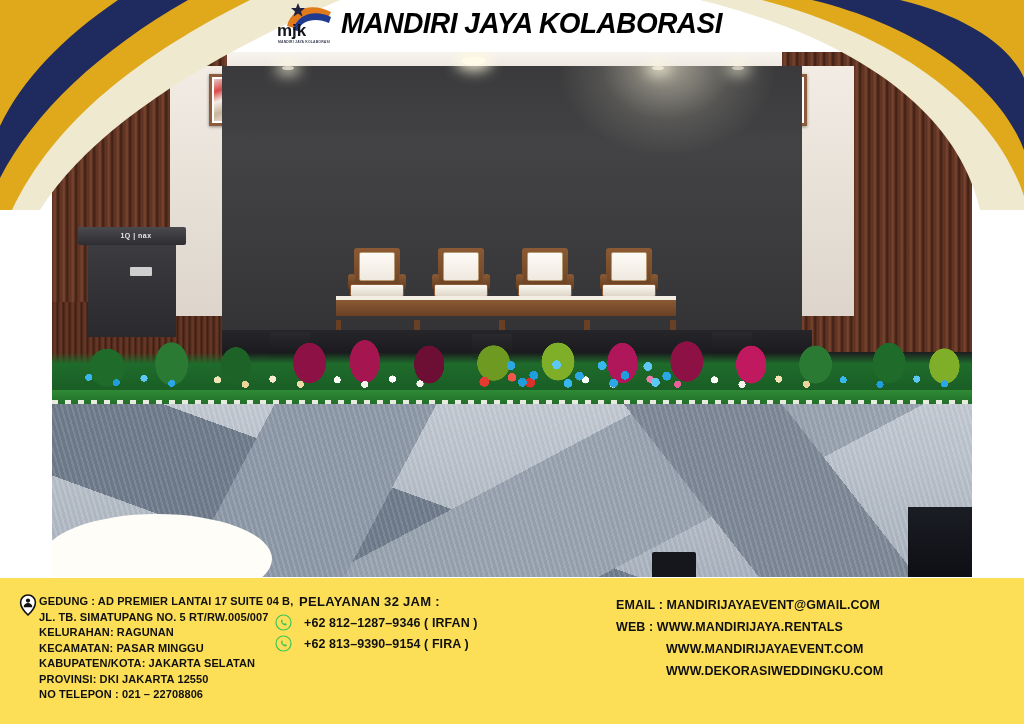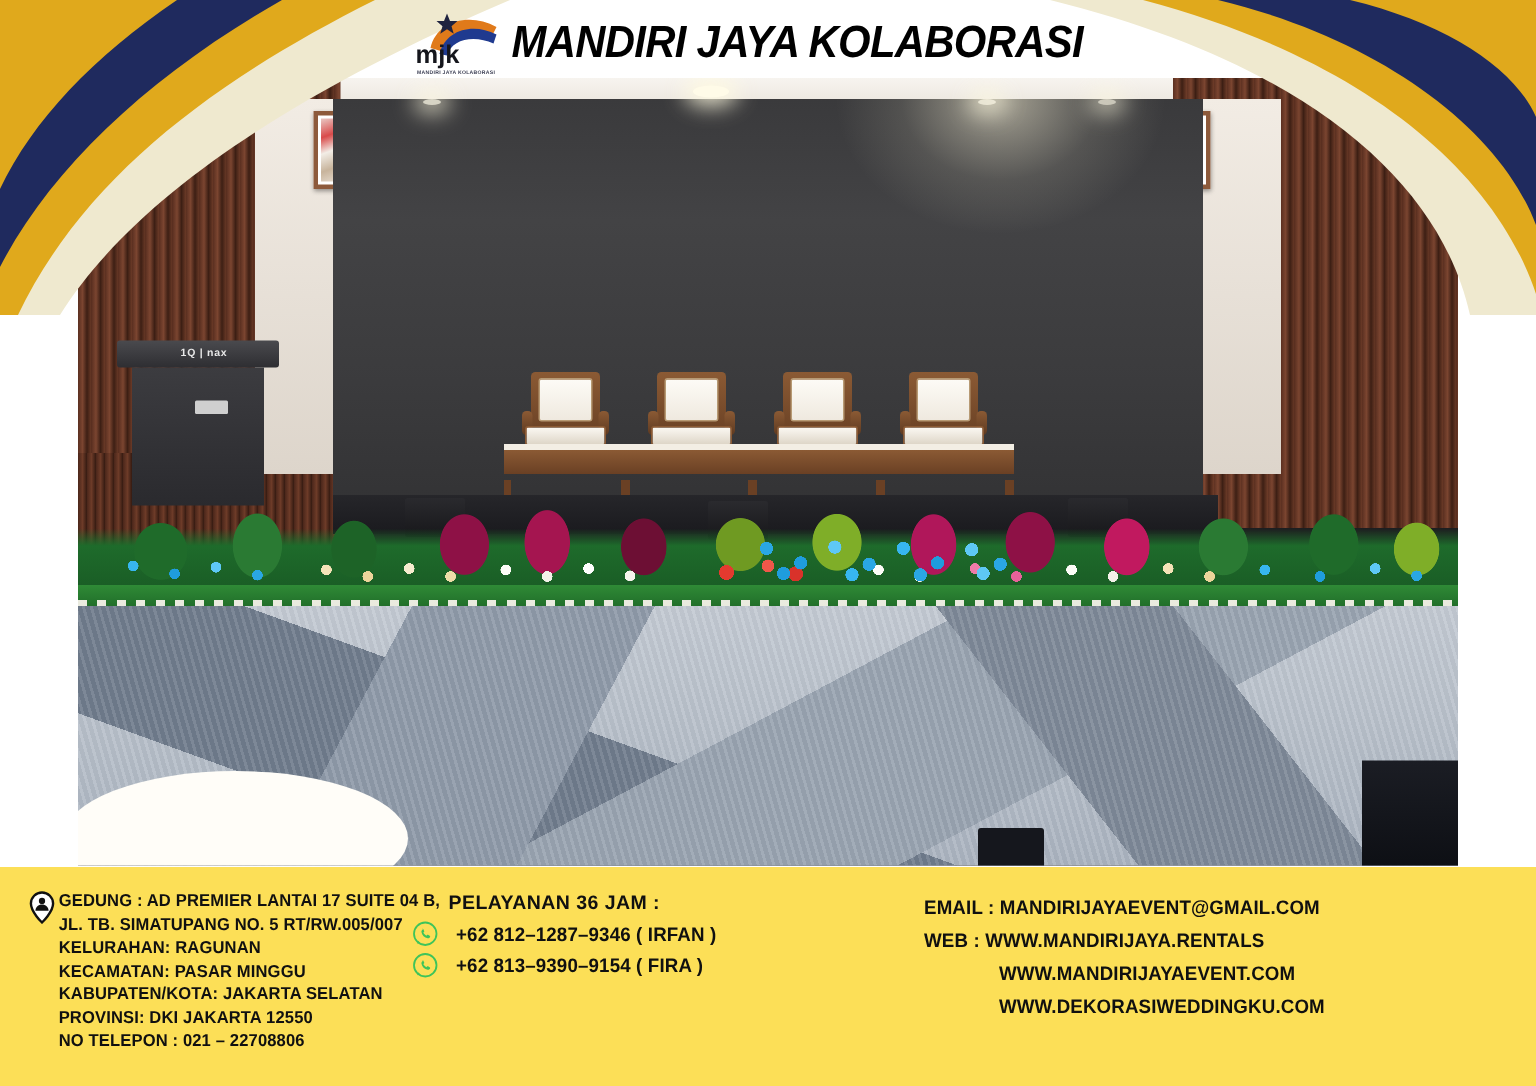--- a/index.html
+++ b/index.html
@@ -9,21 +9,21 @@
     background:#ffffff;
     position:relative;
   }
 
   
   .deco { position:absolute; top:0; left:0; width:1024px; height:210px; pointer-events:none; z-index:3; }
 
   
   .header {
     position:absolute; top:0; left:0; width:1024px; height:58px;
-    z-index:6; display:flex; align-items:center; justify-content:center;
+    z-index:6; display:flex; align-items:flex-start; justify-content:center;
   }
   .header-inner { display:flex; align-items:center; gap:6px; }
   .logo-wrap { position:relative; width:62px; height:46px; }
   .logo-svg { position:absolute; left:0; top:0; }
   .brand-title {
     font-family:"Liberation Sans", sans-serif;
     font-style:italic; font-weight:bold;
     font-size:30px; letter-spacing:-0.5px;
     color:#000; white-space:nowrap;
     transform:scaleX(0.93); transform-origin:left center;
@@ -433,21 +433,21 @@
     <div class="addr-line addr-first">GEDUNG : AD PREMIER LANTAI 17 SUITE 04 B,</div>
     <div class="addr-line addr-rest">JL. TB. SIMATUPANG NO. 5 RT/RW.005/007</div>
     <div class="addr-line addr-rest">KELURAHAN: RAGUNAN</div>
     <div class="addr-line addr-rest">KECAMATAN: PASAR MINGGU</div>
     <div class="addr-line addr-rest">KABUPATEN/KOTA: JAKARTA SELATAN</div>
     <div class="addr-line addr-rest">PROVINSI: DKI JAKARTA 12550</div>
     <div class="addr-line addr-rest">NO TELEPON : 021 – 22708806</div>
   </div>
 
   <div class="f-col f-phone">
-    <div class="phone-head">PELAYANAN 36 JAM :</div>
+    <div class="phone-head">PELAYANAN 32 JAM :</div>
 
     <div class="phone-row">
       <svg class="wa-icon" viewBox="0 0 24 24">
         <circle cx="12" cy="12" r="10.6" fill="none" stroke="#3ec45a" stroke-width="1.7"></circle>
         <path d="M9.2 7.4c.4-.1.8 0 1 .4l.8 1.6c.2.4.1.8-.2 1l-.6.5c.6 1.3 1.6 2.3 2.9 2.9l.5-.6c.3-.3.7-.4 1-.2l1.6.8c.4.2.5.6.4 1-.3 1-1.3 1.6-2.3 1.4-3-.5-5.4-2.9-5.9-5.9-.1-1 .5-2 1.5-2.3z" fill="#3ec45a"></path>
         <path d="M5.3 18.7l-.9 2.6 2.7-.9z" fill="#3ec45a"></path>
       </svg>
       <span class="phone-line">+62 812–1287–9346 ( IRFAN )</span>
     </div>
 

